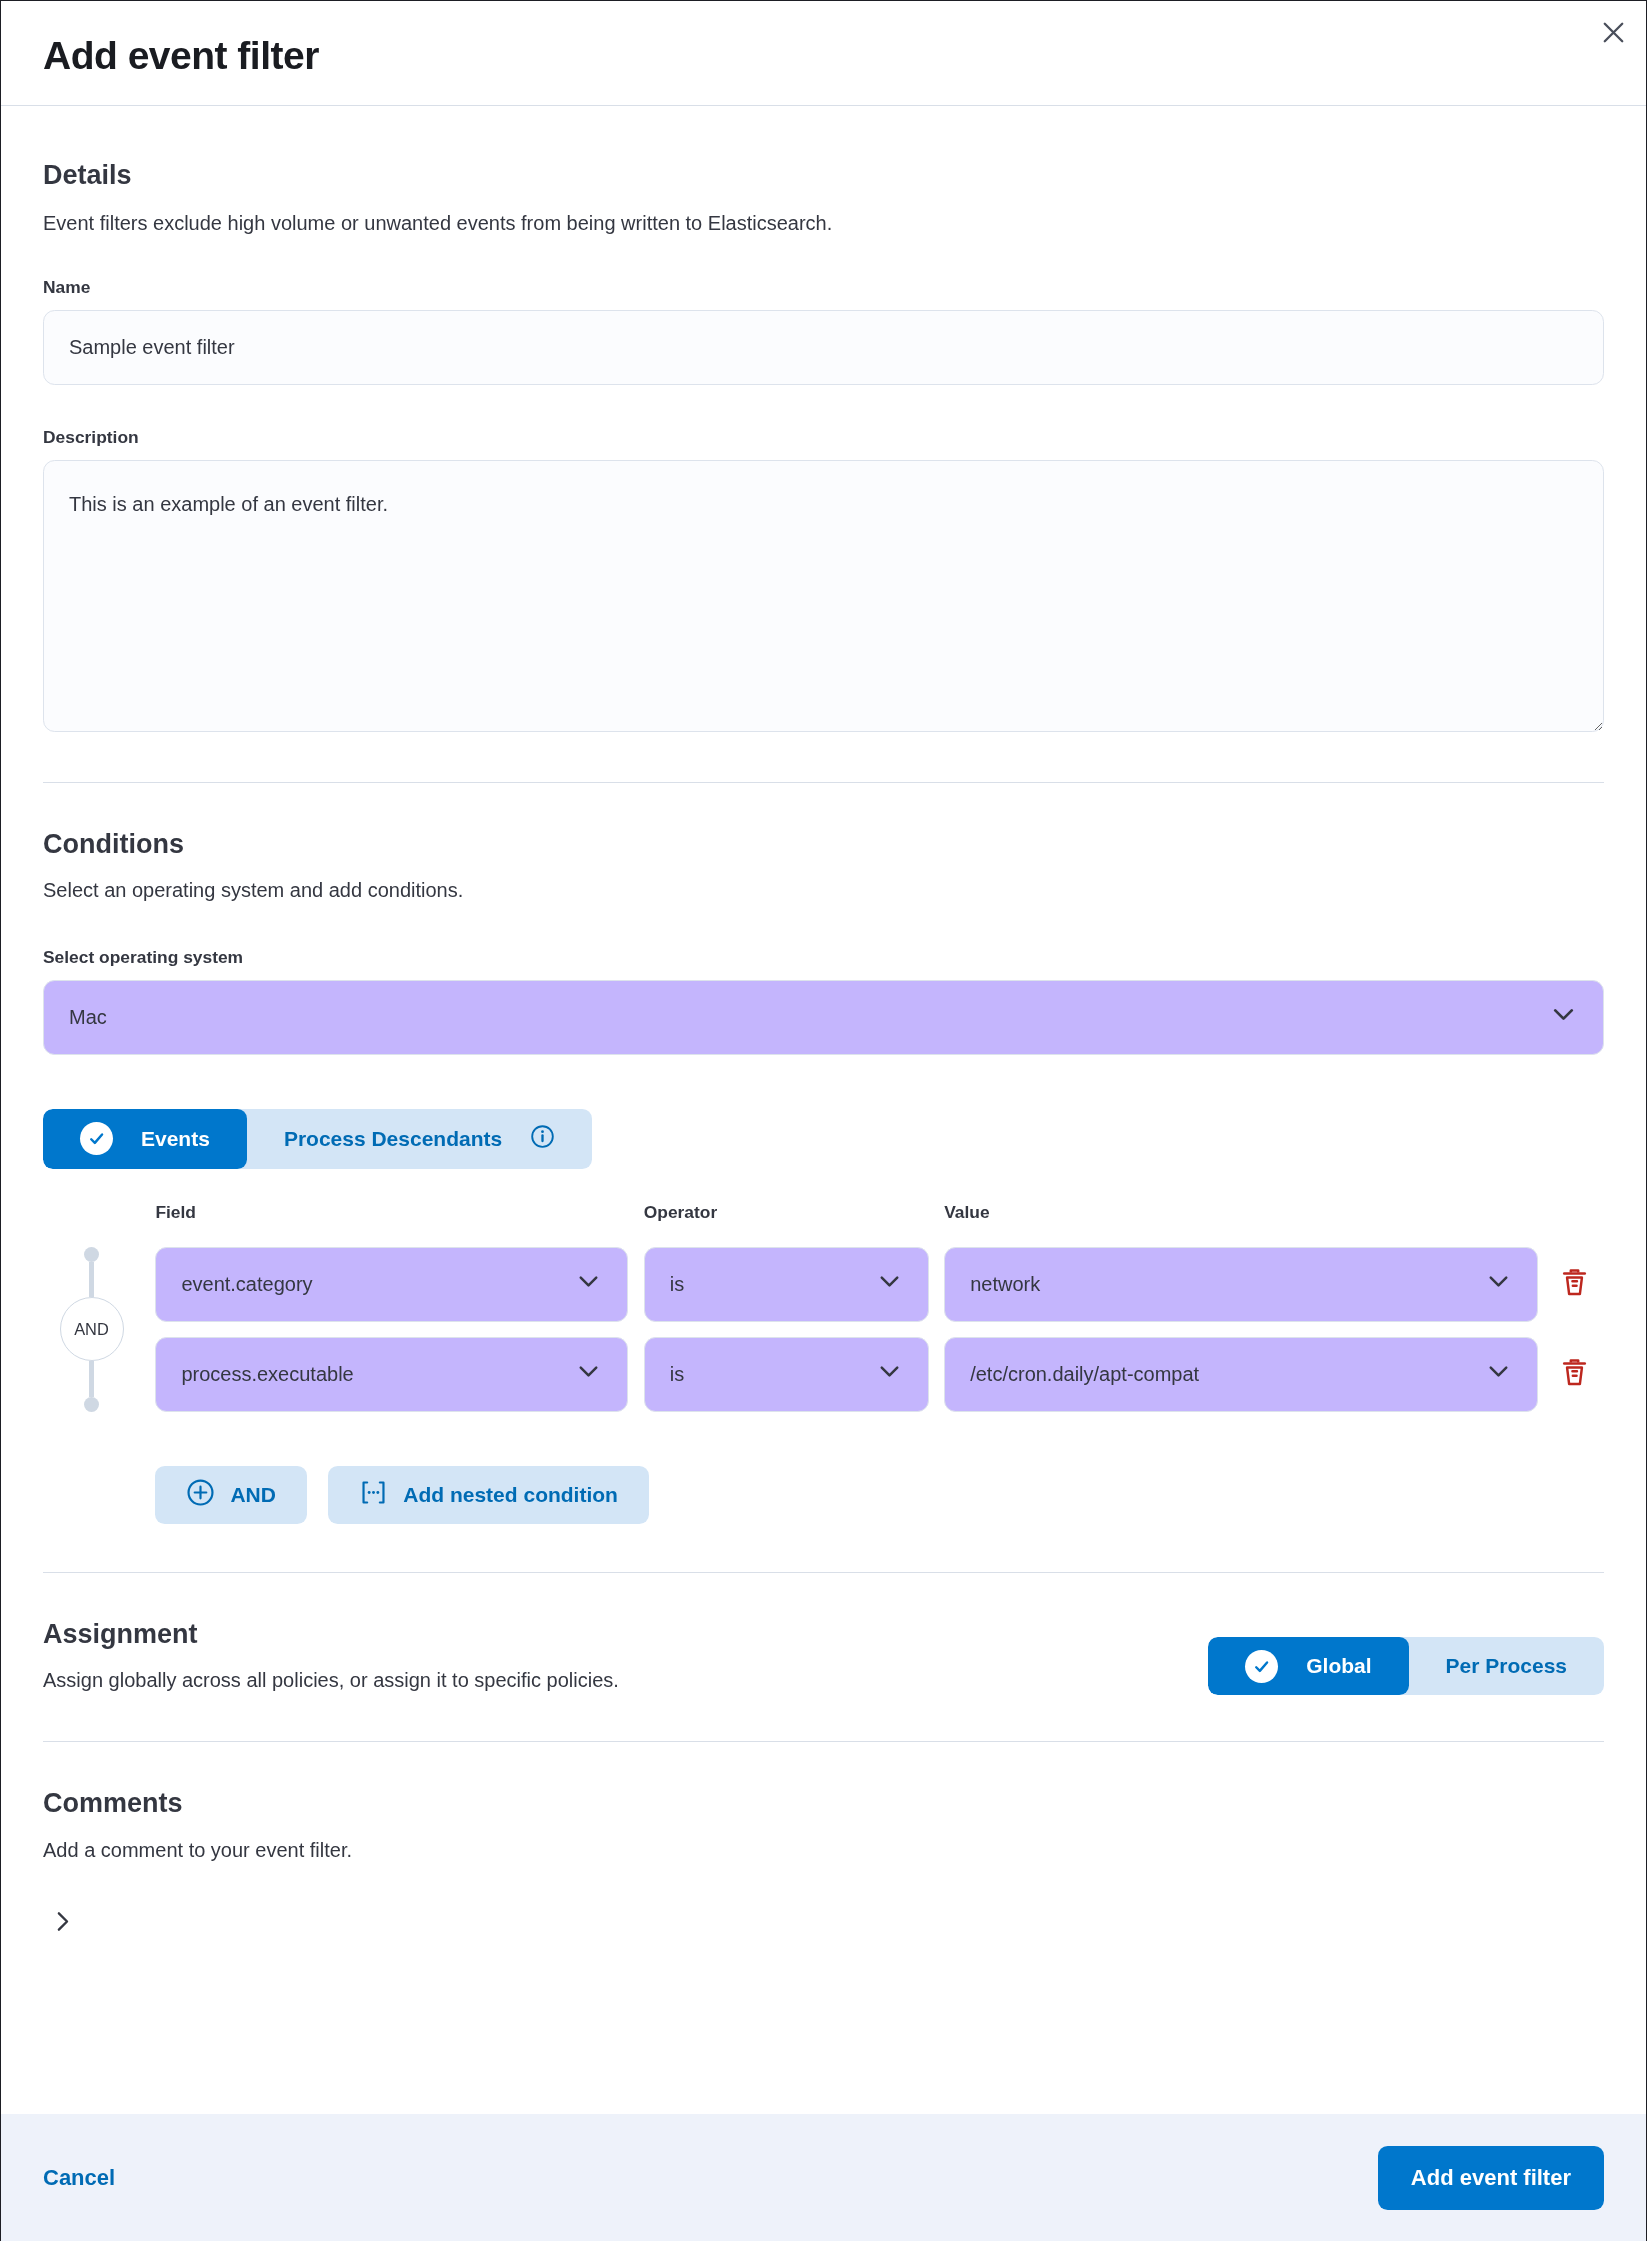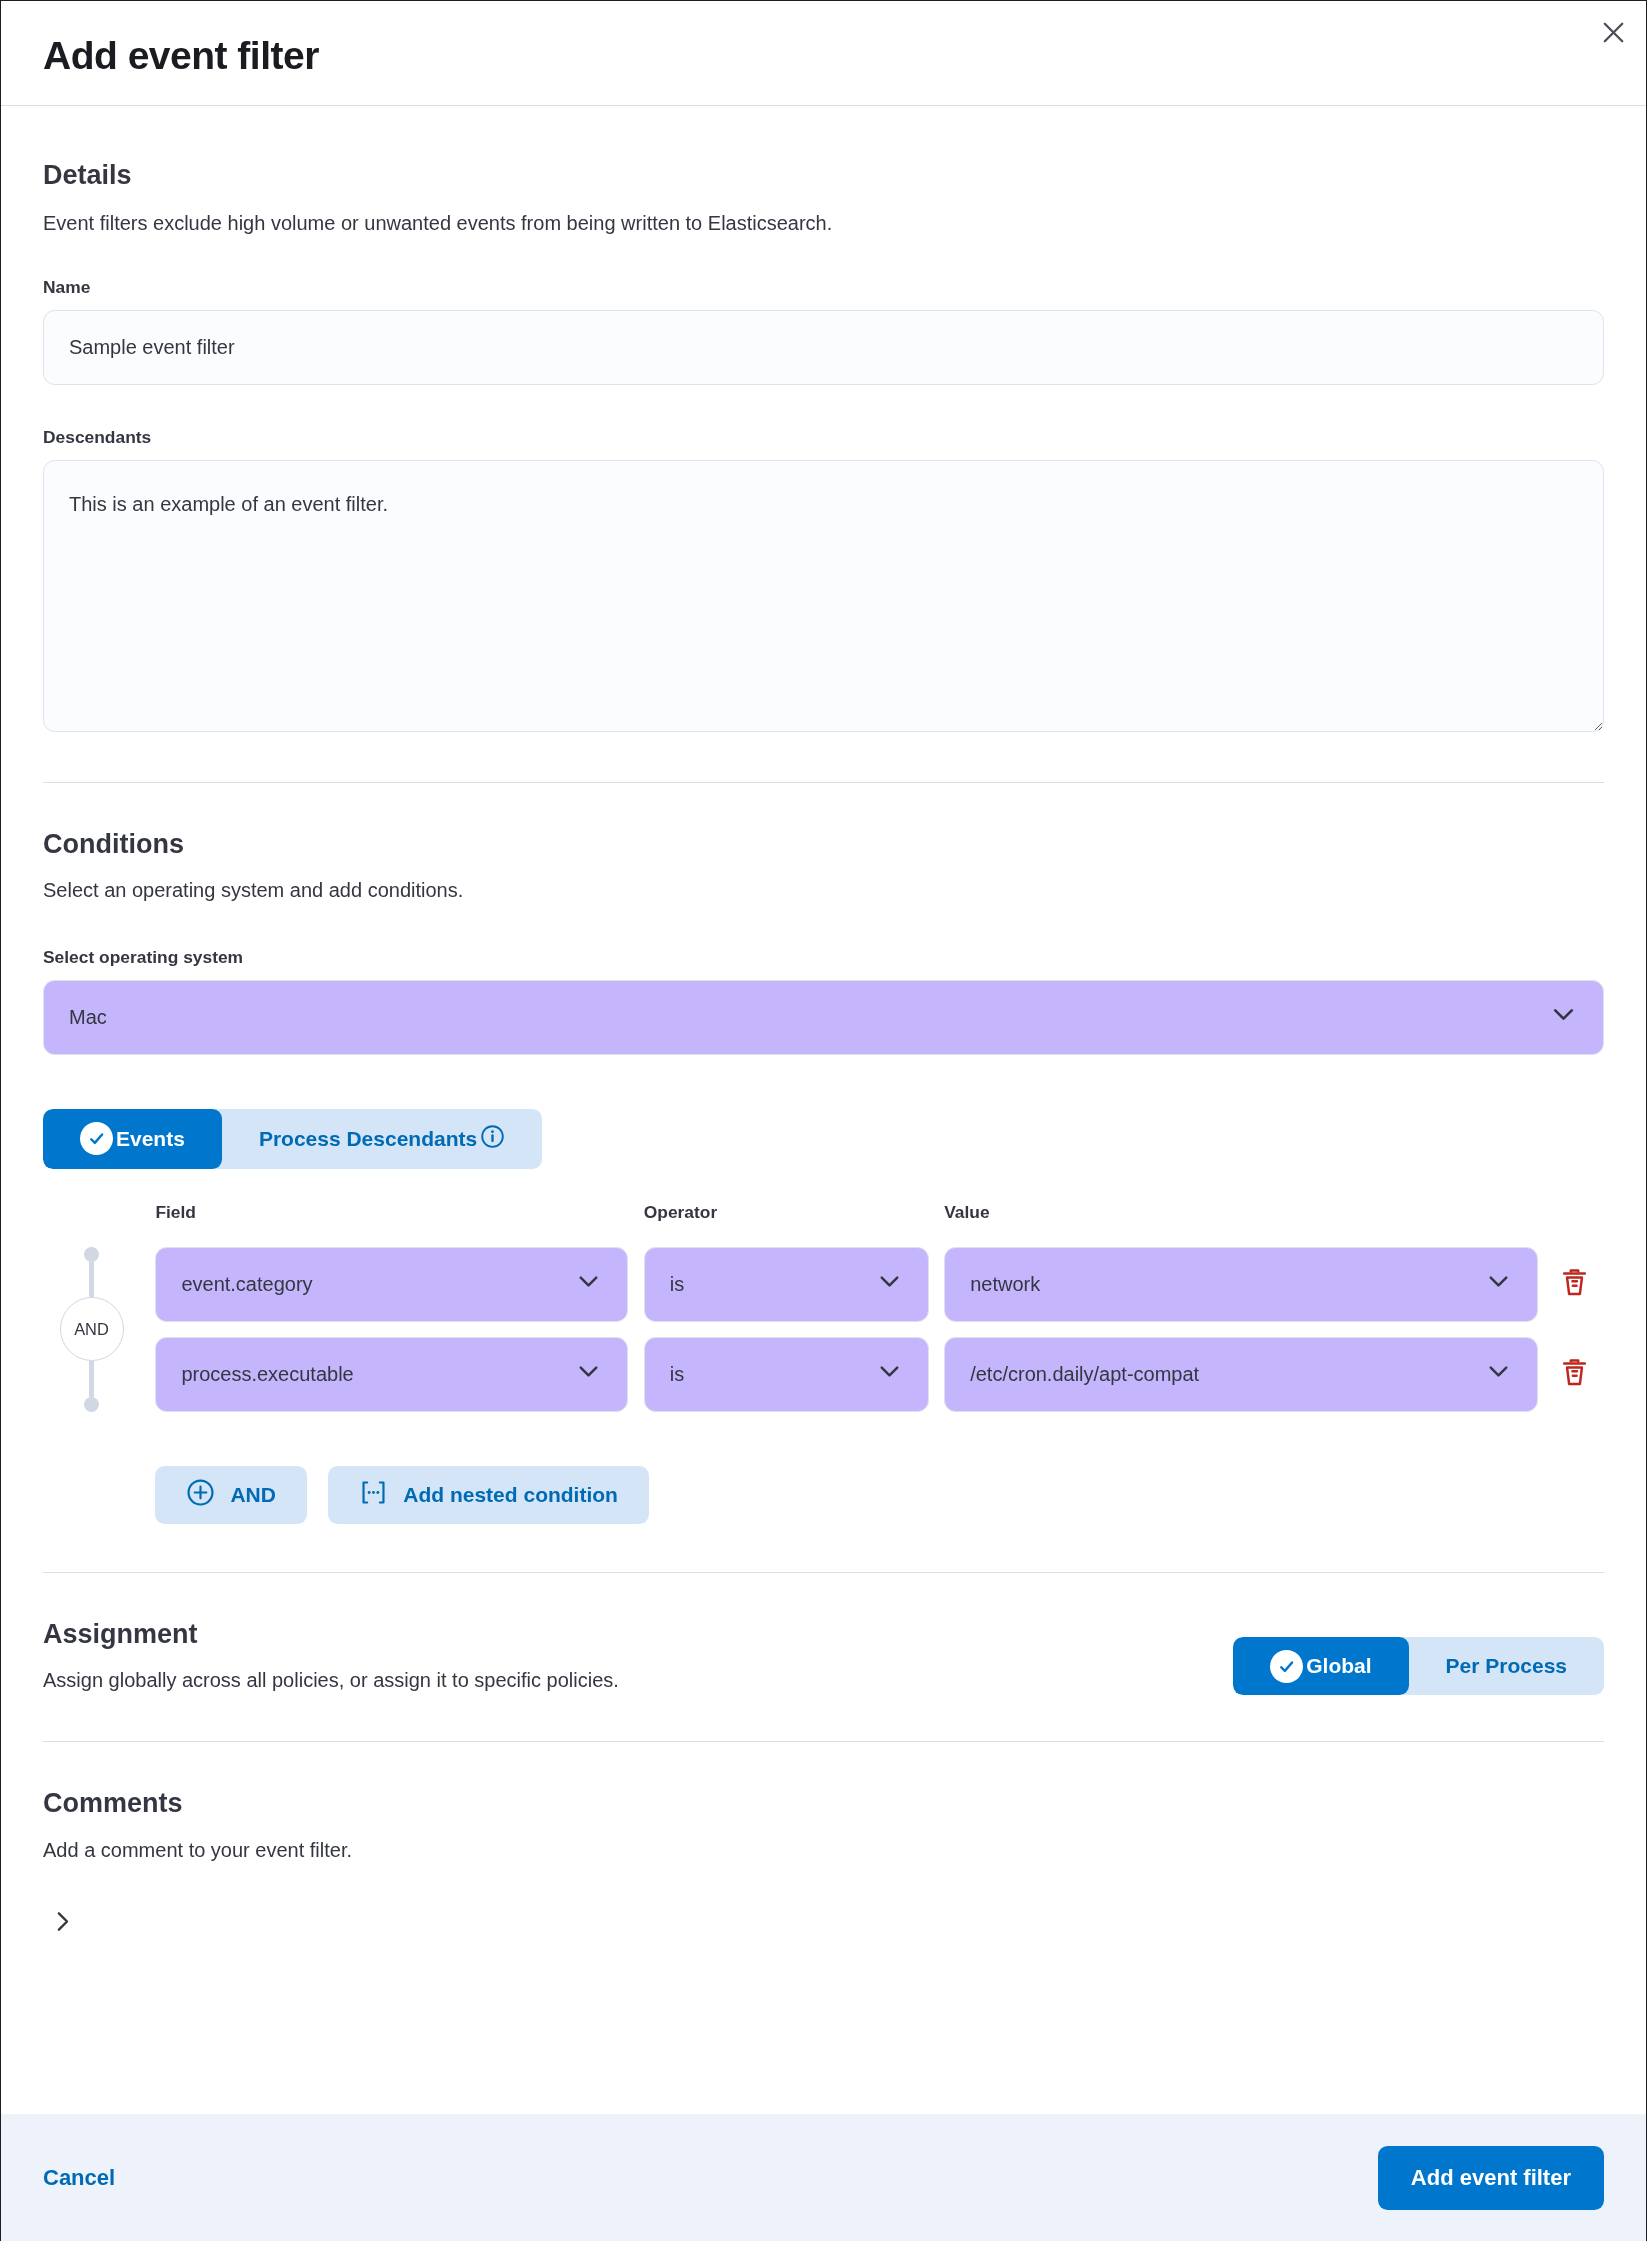--- a/index.html
+++ b/index.html
@@ -58,21 +58,21 @@
     display:flex; align-items:center; justify-content:space-between;
     padding:0 23px 0 25px; font-size:20px; color:#343741; cursor:pointer;
   }
 
   
   .seg-group{
     display:inline-flex; border-radius:9.7px; overflow:hidden; background:#d3e5f6;
   }
   .seg{
     height:60px; display:flex; align-items:center; justify-content:center;
-    gap:3px; padding:16px 37px; font-size:21px; cursor:pointer; border:none;
+    gap:28px; padding:16px 37px; font-size:21px; cursor:pointer; border:none;
     background:transparent; color:#006bb4; font-weight:600;
     font-family:"Liberation Sans","DejaVu Sans",sans-serif;
   }
   .seg.selected{ background:#0077cc; color:#fff; border-radius:9.7px; font-weight:600; }
   .check-disc{
     width:33px; height:33px; border-radius:50%; background:#fff;
     display:flex; align-items:center; justify-content:center; flex:0 0 auto;
   }
 
   
@@ -149,21 +149,21 @@
 
   <div class="content">
 
     
     <h2 class="section-heading mb18">Details</h2>
     <p class="section-sub mb40">Event filters exclude high volume or unwanted events from being written to Elasticsearch.</p>
 
     <label class="field-label">Name</label>
     <input class="text-input mb44" type="text" value="Sample event filter" style="">
 
-    <label class="field-label">Descendants</label>
+    <label class="field-label">Description</label>
     <textarea class="textarea-input mb48" style="">This is an example of an event filter.</textarea>
 
     <hr class="divider mb48">
 
     
     <h2 class="section-heading mb16">Conditions</h2>
     <p class="section-sub mb44">Select an operating system and add conditions.</p>
 
     <label class="field-label">Select operating system</label>
     <div class="select-box mb56">

